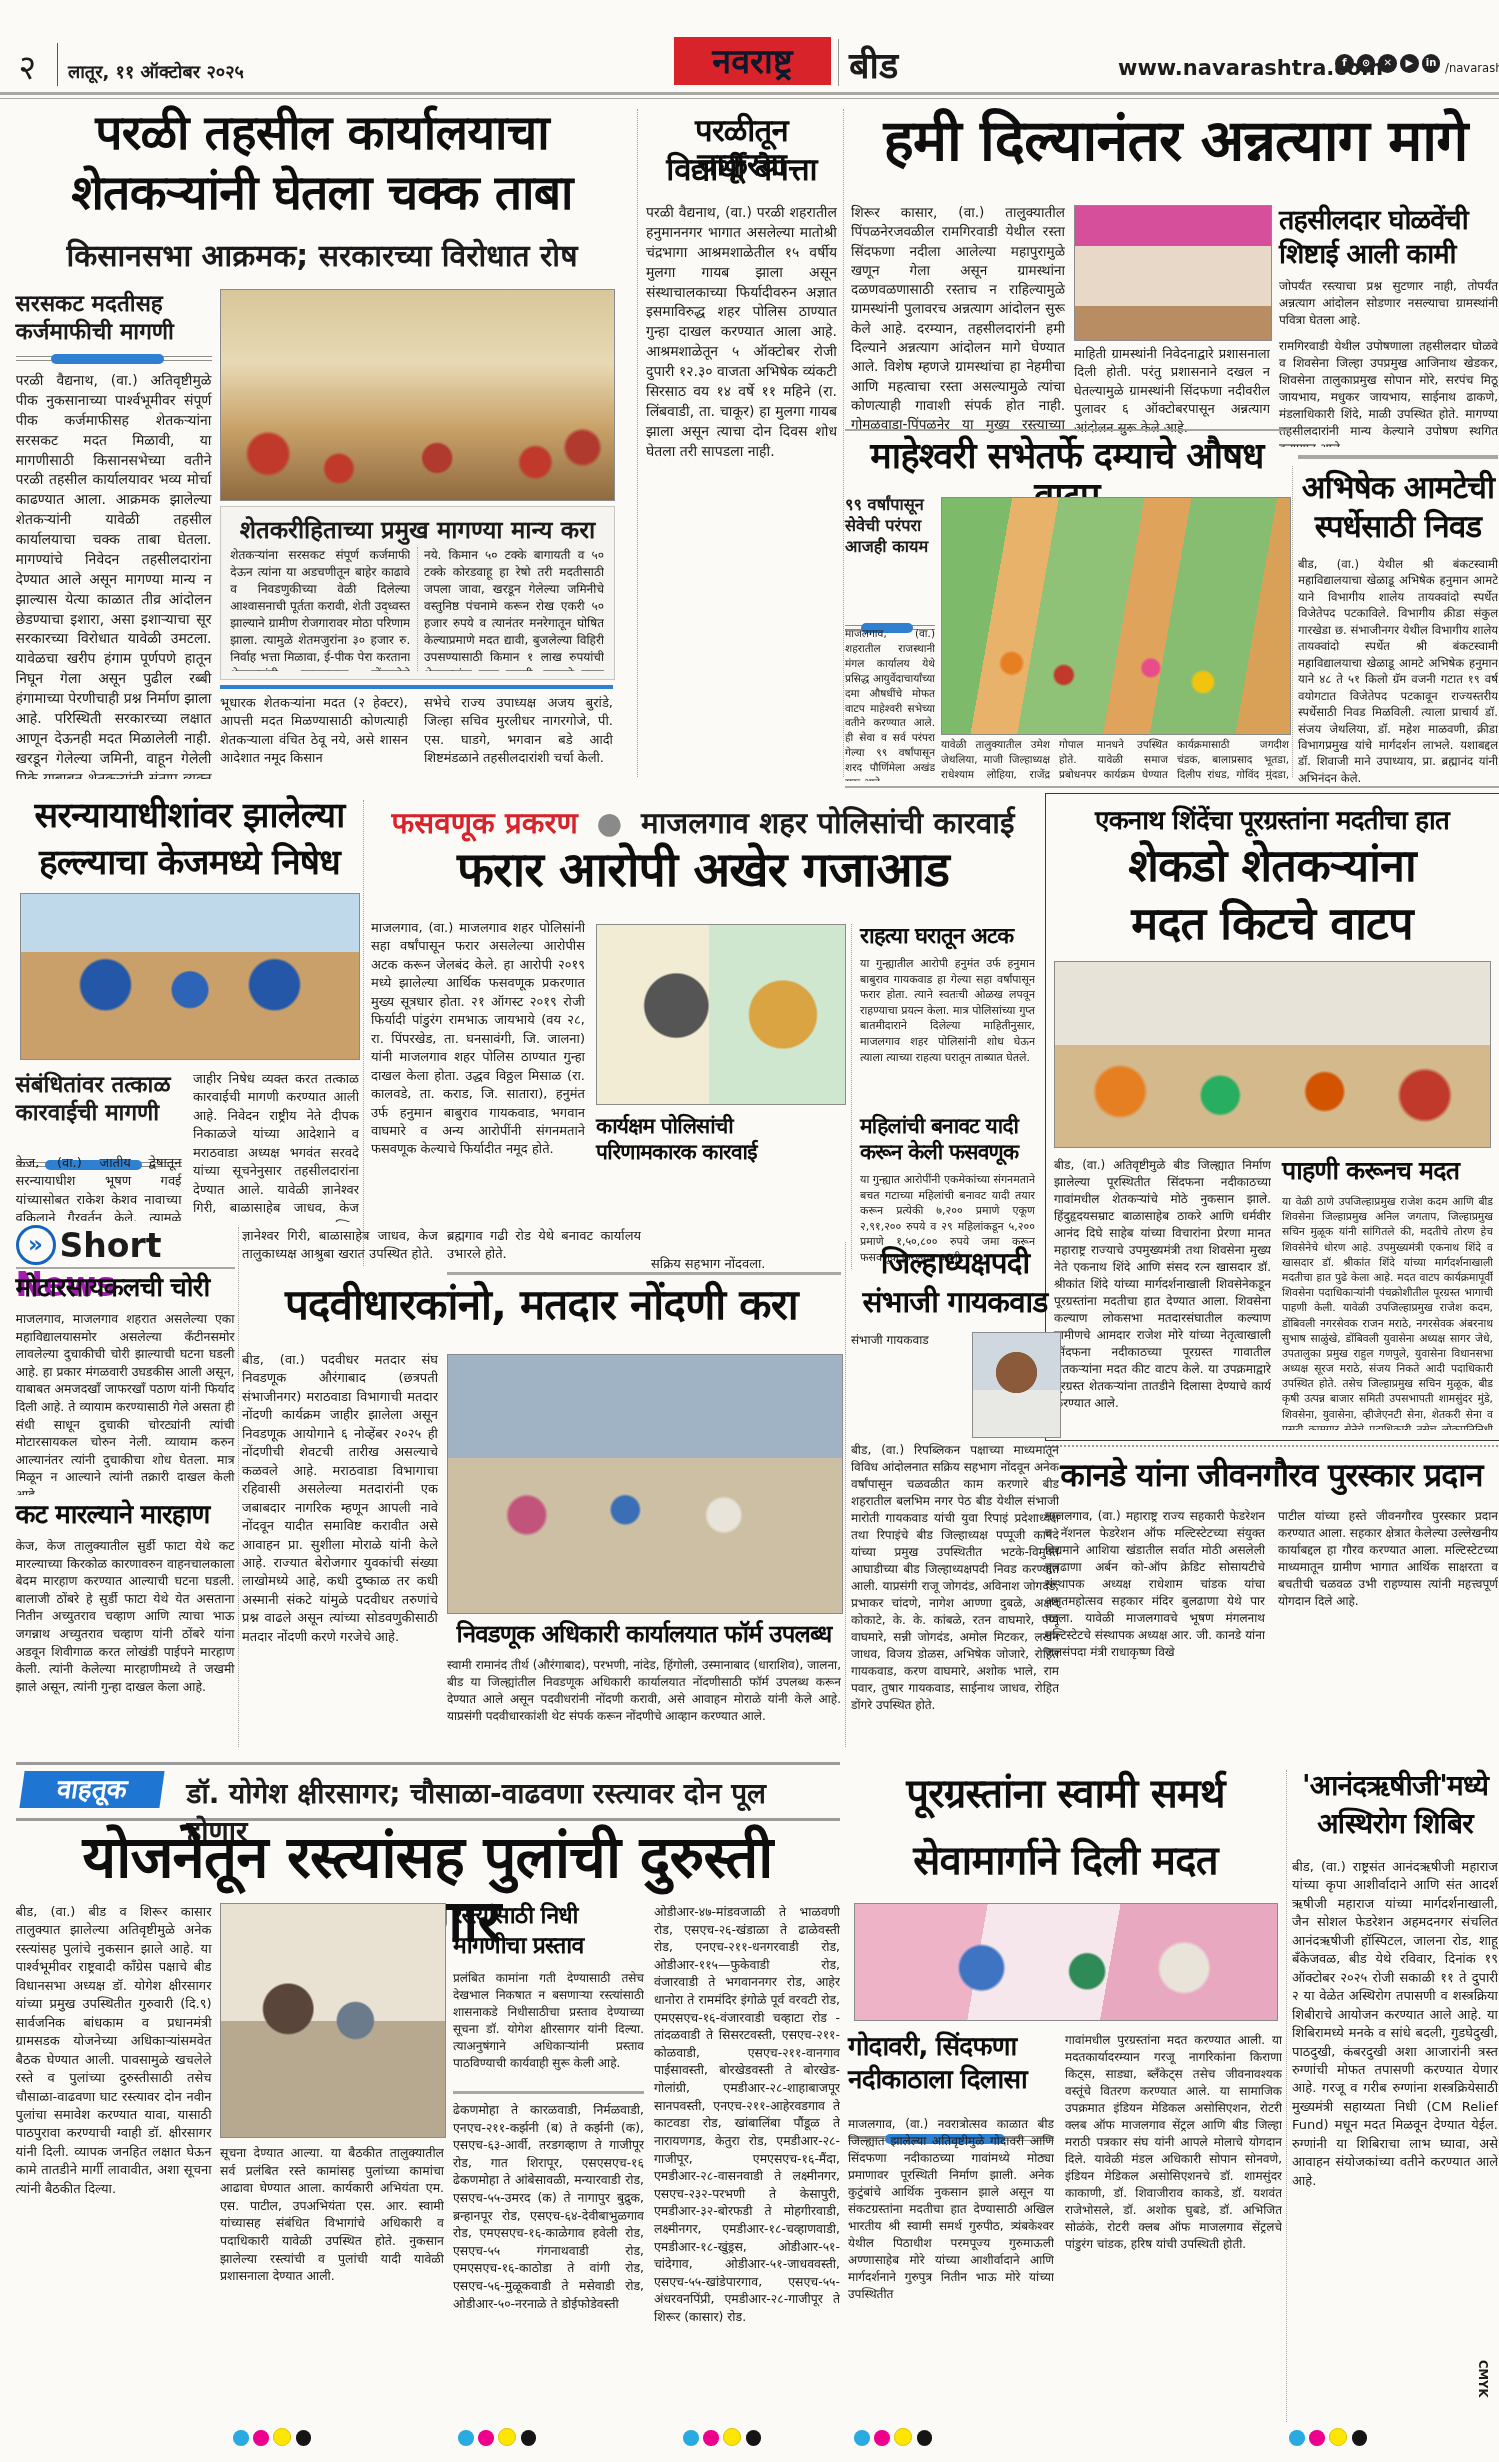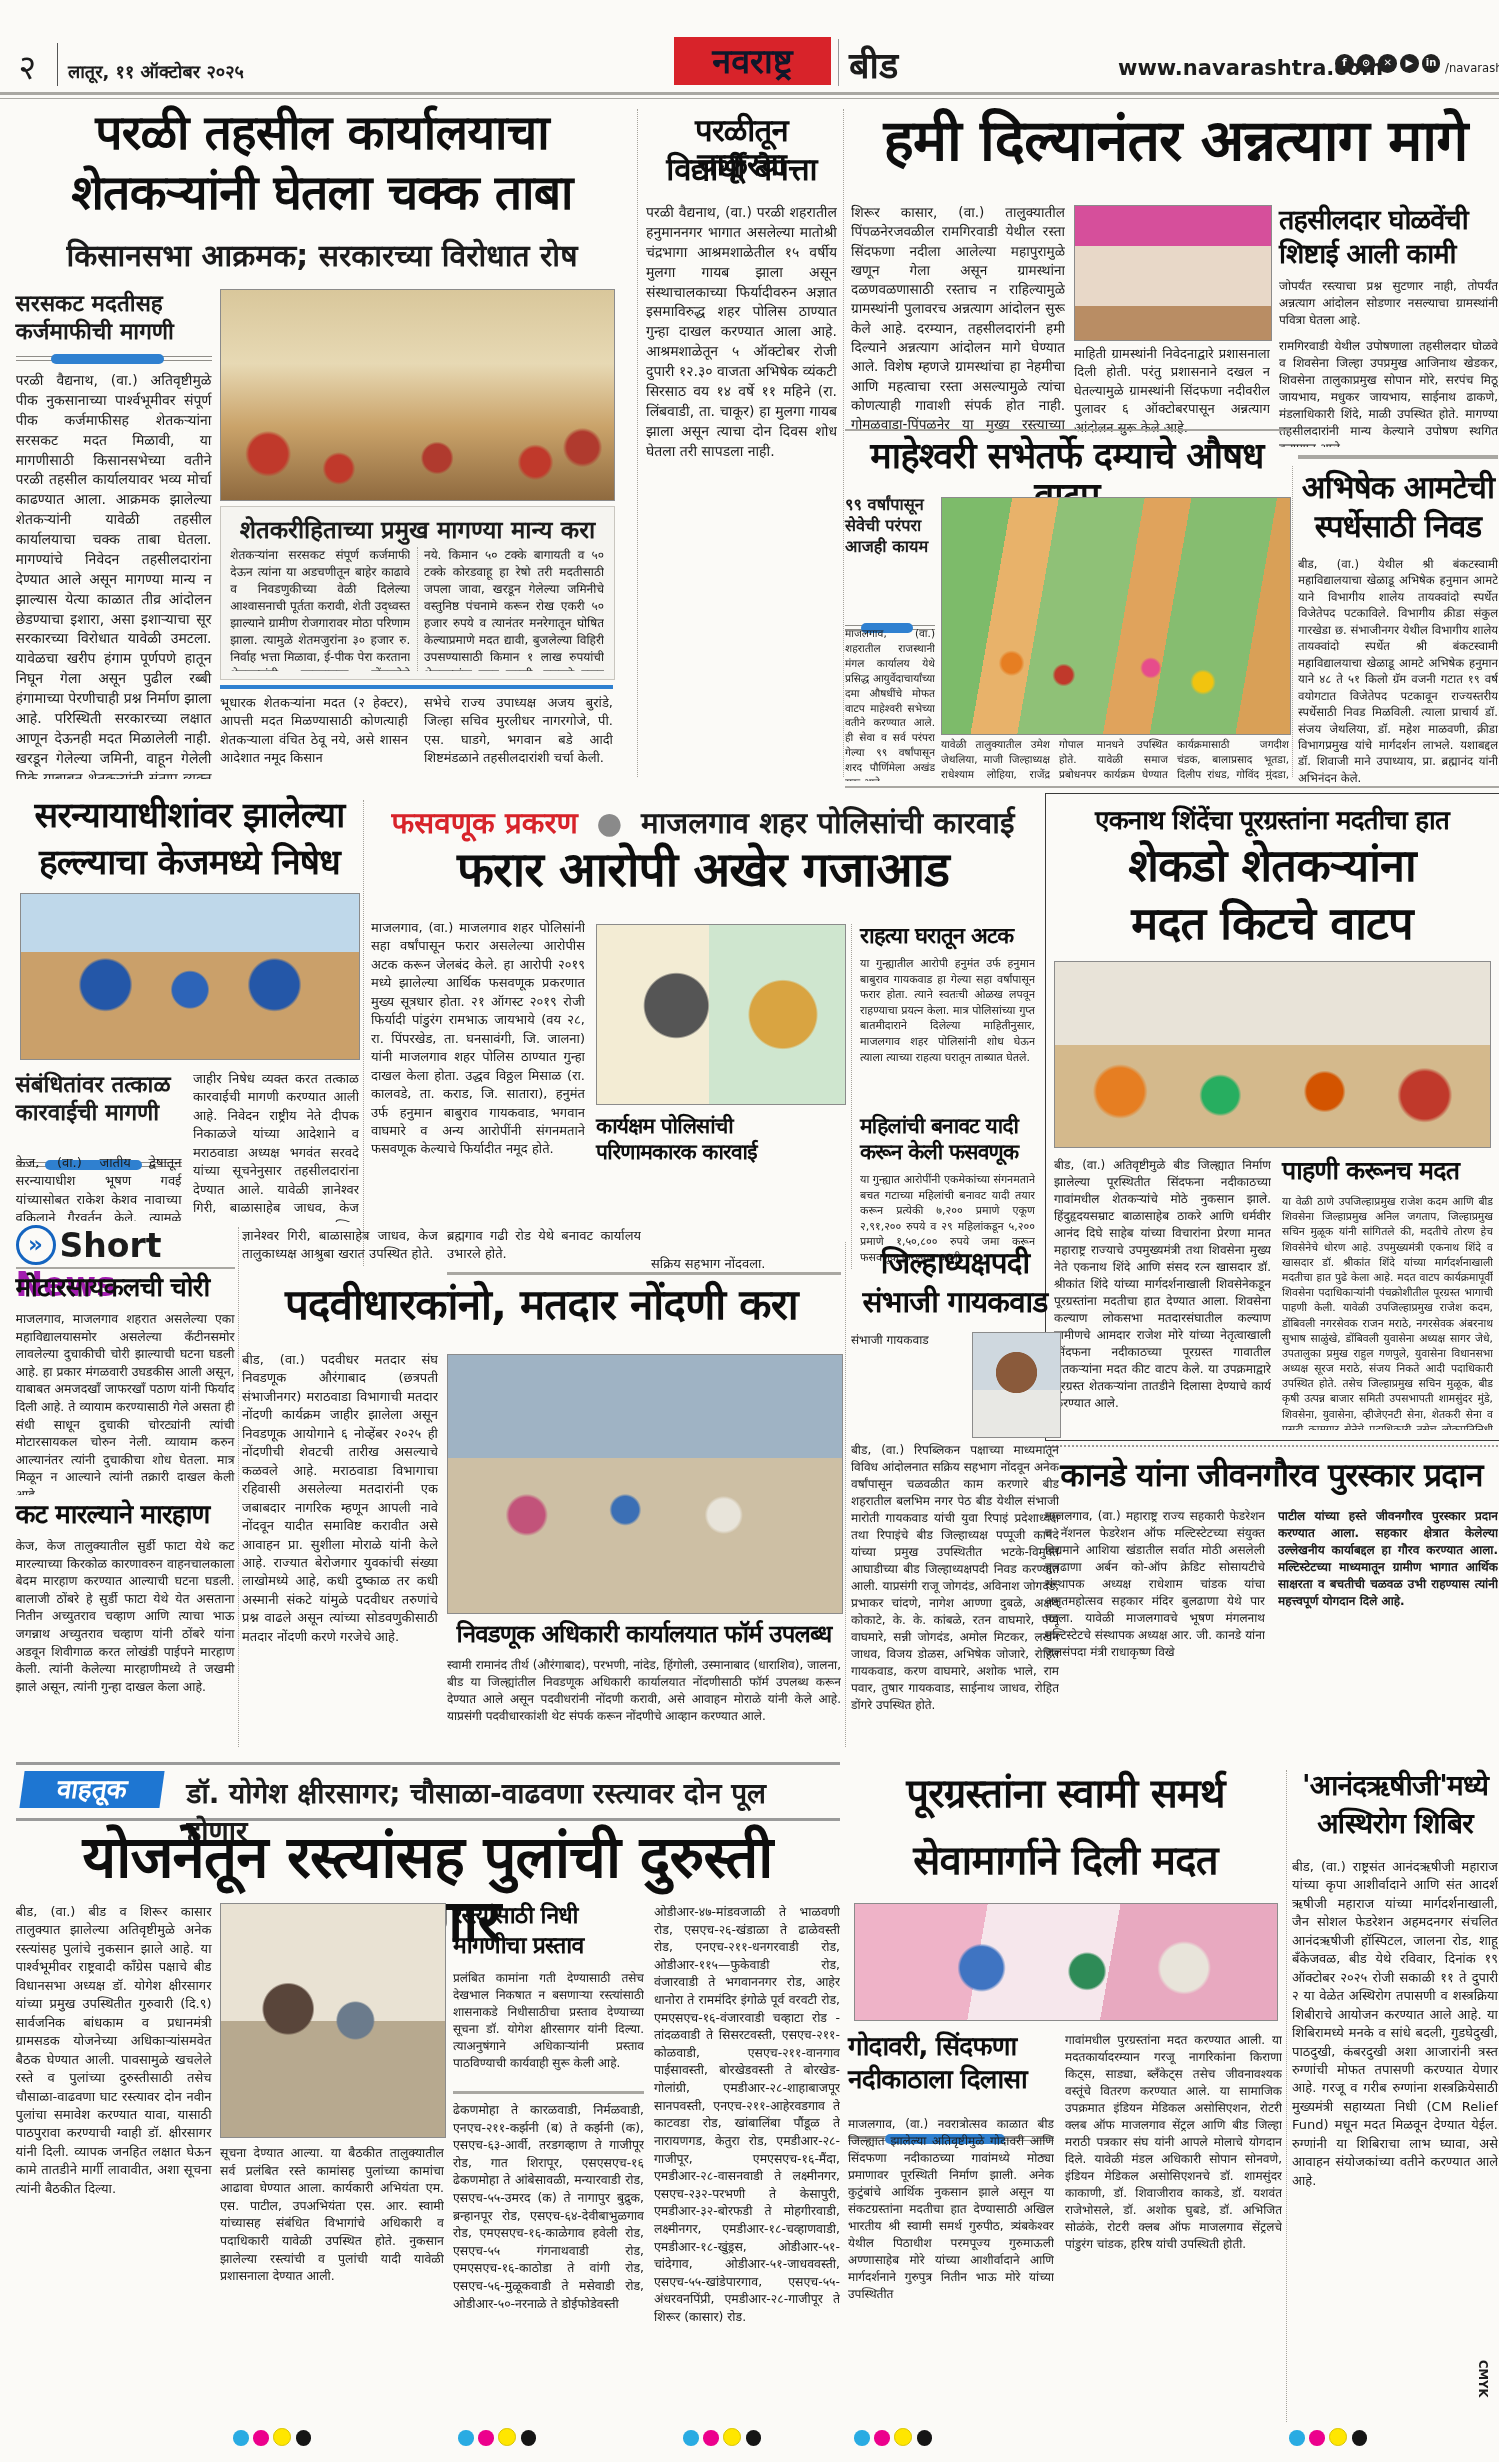--- a/index.html
+++ b/index.html
@@ -146,21 +146,21 @@
   <div class="abs hd c" style="left:1053px;top:841px;width:438px;font-size:45px;">शेकडो शेतकऱ्यांना</div>
   <div class="abs hd c" style="left:1053px;top:899px;width:438px;font-size:45px;">मदत किटचे वाटप</div>
   <div class="ph ph-kits" style="left:1054px;top:961px;width:435px;height:185px;"></div>
   <div class="abs bd j" style="left:1054px;top:1157px;width:217px;height:273px;font-size:12px;">बीड, (वा.) अतिवृष्टीमुळे बीड जिल्ह्यात निर्माण झालेल्या पूरस्थितीत सिंदफना नदीकाठच्या गावांमधील शेतकऱ्यांचे मोठे नुकसान झाले. हिंदुहृदयसम्राट बाळासाहेब ठाकरे आणि धर्मवीर आनंद दिघे साहेब यांच्या विचारांना प्रेरणा मानत महाराष्ट्र राज्याचे उपमुख्यमंत्री तथा शिवसेना मुख्य नेते एकनाथ शिंदे आणि संसद रत्न खासदार डॉ. श्रीकांत शिंदे यांच्या मार्गदर्शनाखाली शिवसेनेकडून पूरग्रस्तांना मदतीचा हात देण्यात आला. शिवसेना कल्याण लोकसभा मतदारसंघातील कल्याण ग्रामीणचे आमदार राजेश मोरे यांच्या नेतृत्वाखाली सिंदफना नदीकाठच्या पूरग्रस्त गावातील शेतकऱ्यांना मदत कीट वाटप केले. या उपक्रमाद्वारे पूरग्रस्त शेतकऱ्यांना तातडीने दिलासा देण्याचे कार्य करण्यात आले.</div>
   <div class="abs hd" style="left:1282px;top:1157px;width:211px;font-size:25px;">पाहणी करूनच मदत</div>
   <div class="abs bd j" style="left:1282px;top:1194px;width:211px;height:236px;font-size:10.7px;">या वेळी ठाणे उपजिल्हाप्रमुख राजेश कदम आणि बीड शिवसेना जिल्हाप्रमुख अनिल जगताप, जिल्हाप्रमुख सचिन मुळूक यांनी सांगितले की, मदतीचे तोरण हेच शिवसेनेचे धोरण आहे. उपमुख्यमंत्री एकनाथ शिंदे व खासदार डॉ. श्रीकांत शिंदे यांच्या मार्गदर्शनाखाली मदतीचा हात पुढे केला आहे. मदत वाटप कार्यक्रमापूर्वी शिवसेना पदाधिकाऱ्यांनी पंचक्रोशीतील पूरग्रस्त भागाची पाहणी केली. यावेळी उपजिल्हाप्रमुख राजेश कदम, डोंबिवली नगरसेवक राजन मराठे, नगरसेवक अंबरनाथ सुभाष साळुंखे, डोंबिवली युवासेना अध्यक्ष सागर जेधे, उपतालुका प्रमुख राहुल गणपुले, युवासेना विधानसभा अध्यक्ष सूरज मराठे, संजय निकते आदी पदाधिकारी उपस्थित होते. तसेच जिल्हाप्रमुख सचिन मुळूक, बीड कृषी उत्पन्न बाजार समिती उपसभापती शामसुंदर मुंडे, शिवसेना, युवासेना, व्हीजेएनटी सेना, शेतकरी सेना व एसटी कामगार सेनेचे पदाधिकारी तसेच लोकप्रतिनिधी उपस्थित होते.</div>
   <div class="abs dottedh" style="left:1045px;top:1445px;width:453px;height:0;"></div>
 
   <div class="abs hd c" style="left:1045px;top:1458px;width:453px;font-size:32px;">कानडे यांना जीवनगौरव पुरस्कार प्रदान</div>
   <div class="abs bd j" style="left:1045px;top:1508px;width:220px;height:233px;font-size:12px;">माजलगाव, (वा.) महाराष्ट्र राज्य सहकारी फेडरेशन व नॅशनल फेडरेशन ऑफ मल्टिस्टेटच्या संयुक्त विद्यमाने आशिया खंडातील सर्वात मोठी असलेली बुलढाणा अर्बन को-ऑप क्रेडिट सोसायटीचे संस्थापक अध्यक्ष राधेशाम चांडक यांचा अमृतमहोत्सव सहकार मंदिर बुलढाणा येथे पार पडला. यावेळी माजलगावचे भूषण मंगलनाथ मल्टिस्टेटचे संस्थापक अध्यक्ष आर. जी. कानडे यांना जलसंपदा मंत्री राधाकृष्ण विखे</div>
-  <div class="abs bd j" style="left:1278px;top:1508px;width:220px;height:233px;font-size:12px;font-weight:bold;">पाटील यांच्या हस्ते जीवनगौरव पुरस्कार प्रदान करण्यात आला. सहकार क्षेत्रात केलेल्या उल्लेखनीय कार्याबद्दल हा गौरव करण्यात आला. मल्टिस्टेटच्या माध्यमातून ग्रामीण भागात आर्थिक साक्षरता व बचतीची चळवळ उभी राहण्यास त्यांनी महत्त्वपूर्ण योगदान दिले आहे.</div>
+  <div class="abs bd j" style="left:1278px;top:1508px;width:220px;height:233px;font-size:12px;">पाटील यांच्या हस्ते जीवनगौरव पुरस्कार प्रदान करण्यात आला. सहकार क्षेत्रात केलेल्या उल्लेखनीय कार्याबद्दल हा गौरव करण्यात आला. मल्टिस्टेटच्या माध्यमातून ग्रामीण भागात आर्थिक साक्षरता व बचतीची चळवळ उभी राहण्यास त्यांनी महत्त्वपूर्ण योगदान दिले आहे.</div>
 
   <div class="abs" style="left:15.5px;top:1225px;width:219px;height:40px;">
     <span style="display:inline-block;width:34px;height:34px;border:3.9px solid #1565c0;border-radius:50%;color:#1565c0;font-weight:800;font-size:23px;line-height:33px;text-align:center;vertical-align:middle;">»</span>
     <span class="b" style="font-size:33px;vertical-align:middle;">Short</span>
     <span class="b grayk" style="font-size:33px;vertical-align:middle;">News</span>
   </div>
   <div class="abs hrule" style="left:15.5px;top:1267px;width:219px;height:1.6px;"></div>
   <div class="abs hd" style="left:15.5px;top:1273px;width:219px;font-size:26px;">मोटारसायकलची चोरी</div>
   <div class="abs bd j" style="left:15.5px;top:1310px;width:219px;height:185px;font-size:12.4px;">माजलगाव, माजलगाव शहरात असलेल्या एका महाविद्यालयासमोर असलेल्या कँटीनसमोर लावलेल्या दुचाकीची चोरी झाल्याची घटना घडली आहे. हा प्रकार मंगळवारी उघडकीस आली असून, याबाबत अमजदखाँ जाफरखाँ पठाण यांनी फिर्याद दिली आहे. ते व्यायाम करण्यासाठी गेले असता ही संधी साधून दुचाकी चोरट्यांनी त्यांची मोटारसायकल चोरुन नेली. व्यायाम करुन आल्यानंतर त्यांनी दुचाकीचा शोध घेतला. मात्र मिळून न आल्याने त्यांनी तक्रारी दाखल केली आहे.</div>
   <div class="abs hd" style="left:15.5px;top:1500px;width:219px;font-size:26px;">कट मारल्याने मारहाण</div>

